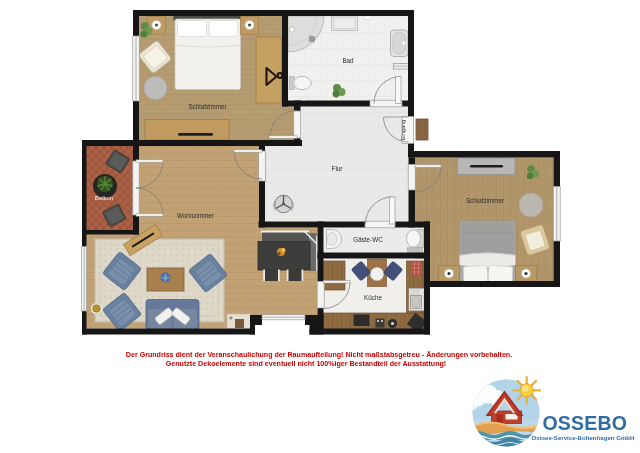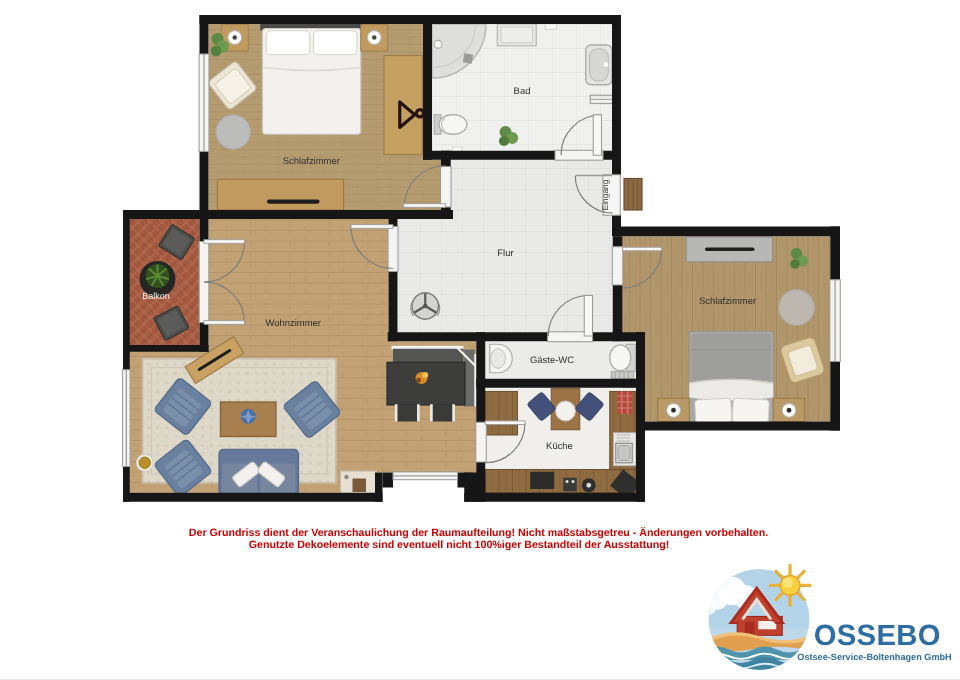--- a/index.html
+++ b/index.html
@@ -1,16 +1,16 @@
 <!DOCTYPE html>
 <html><head>
 <meta charset="utf-8">
 <style>
 html,body{margin:0;padding:0;background:#ffffff;}
-#page{position:relative;width:640px;height:453px;background:#a3a3a3;font-family:"Liberation Sans", sans-serif;}
+#page{position:relative;width:640px;height:453px;background:#fef9c3;font-family:"Liberation Sans", sans-serif;}
 svg text{font-family:"Liberation Sans", sans-serif;}
 </style>
 </head>
 <body>
 <div id="page">
 <svg width="640" height="453" viewBox="0 0 640 453">
 <defs>
 <pattern id="wood1" width="22" height="5" patternUnits="userSpaceOnUse">
   <rect width="22" height="5" fill="#b59c70"></rect>
   <rect y="4.5" width="22" height="0.5" fill="#aa9165"></rect>

